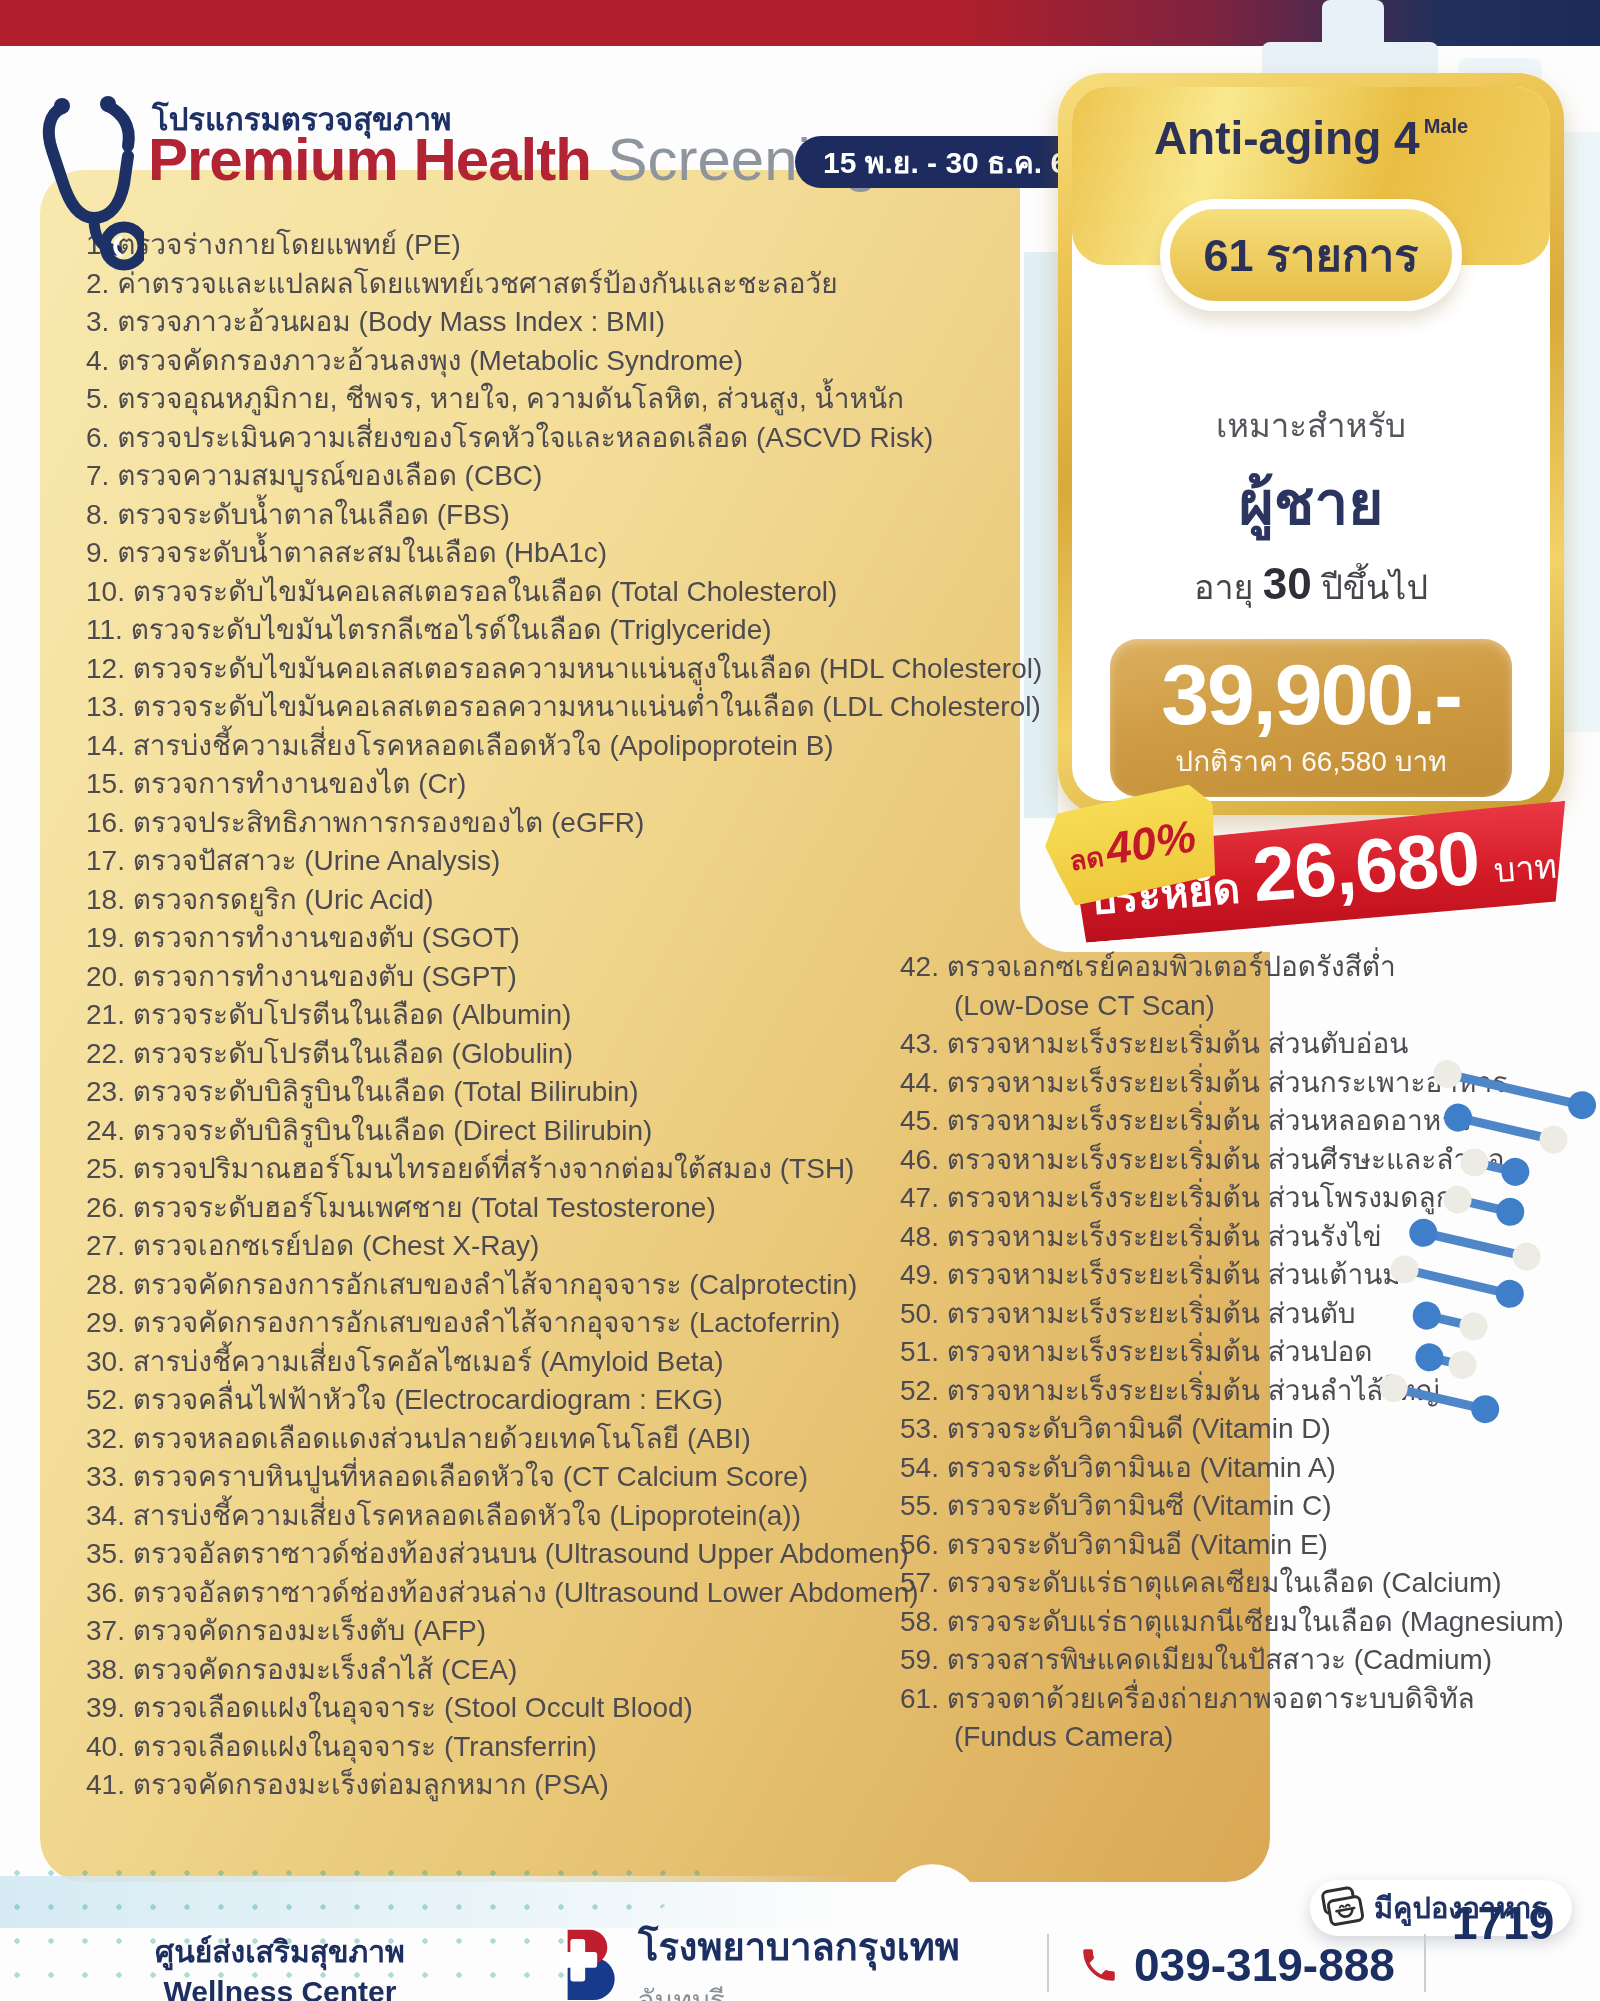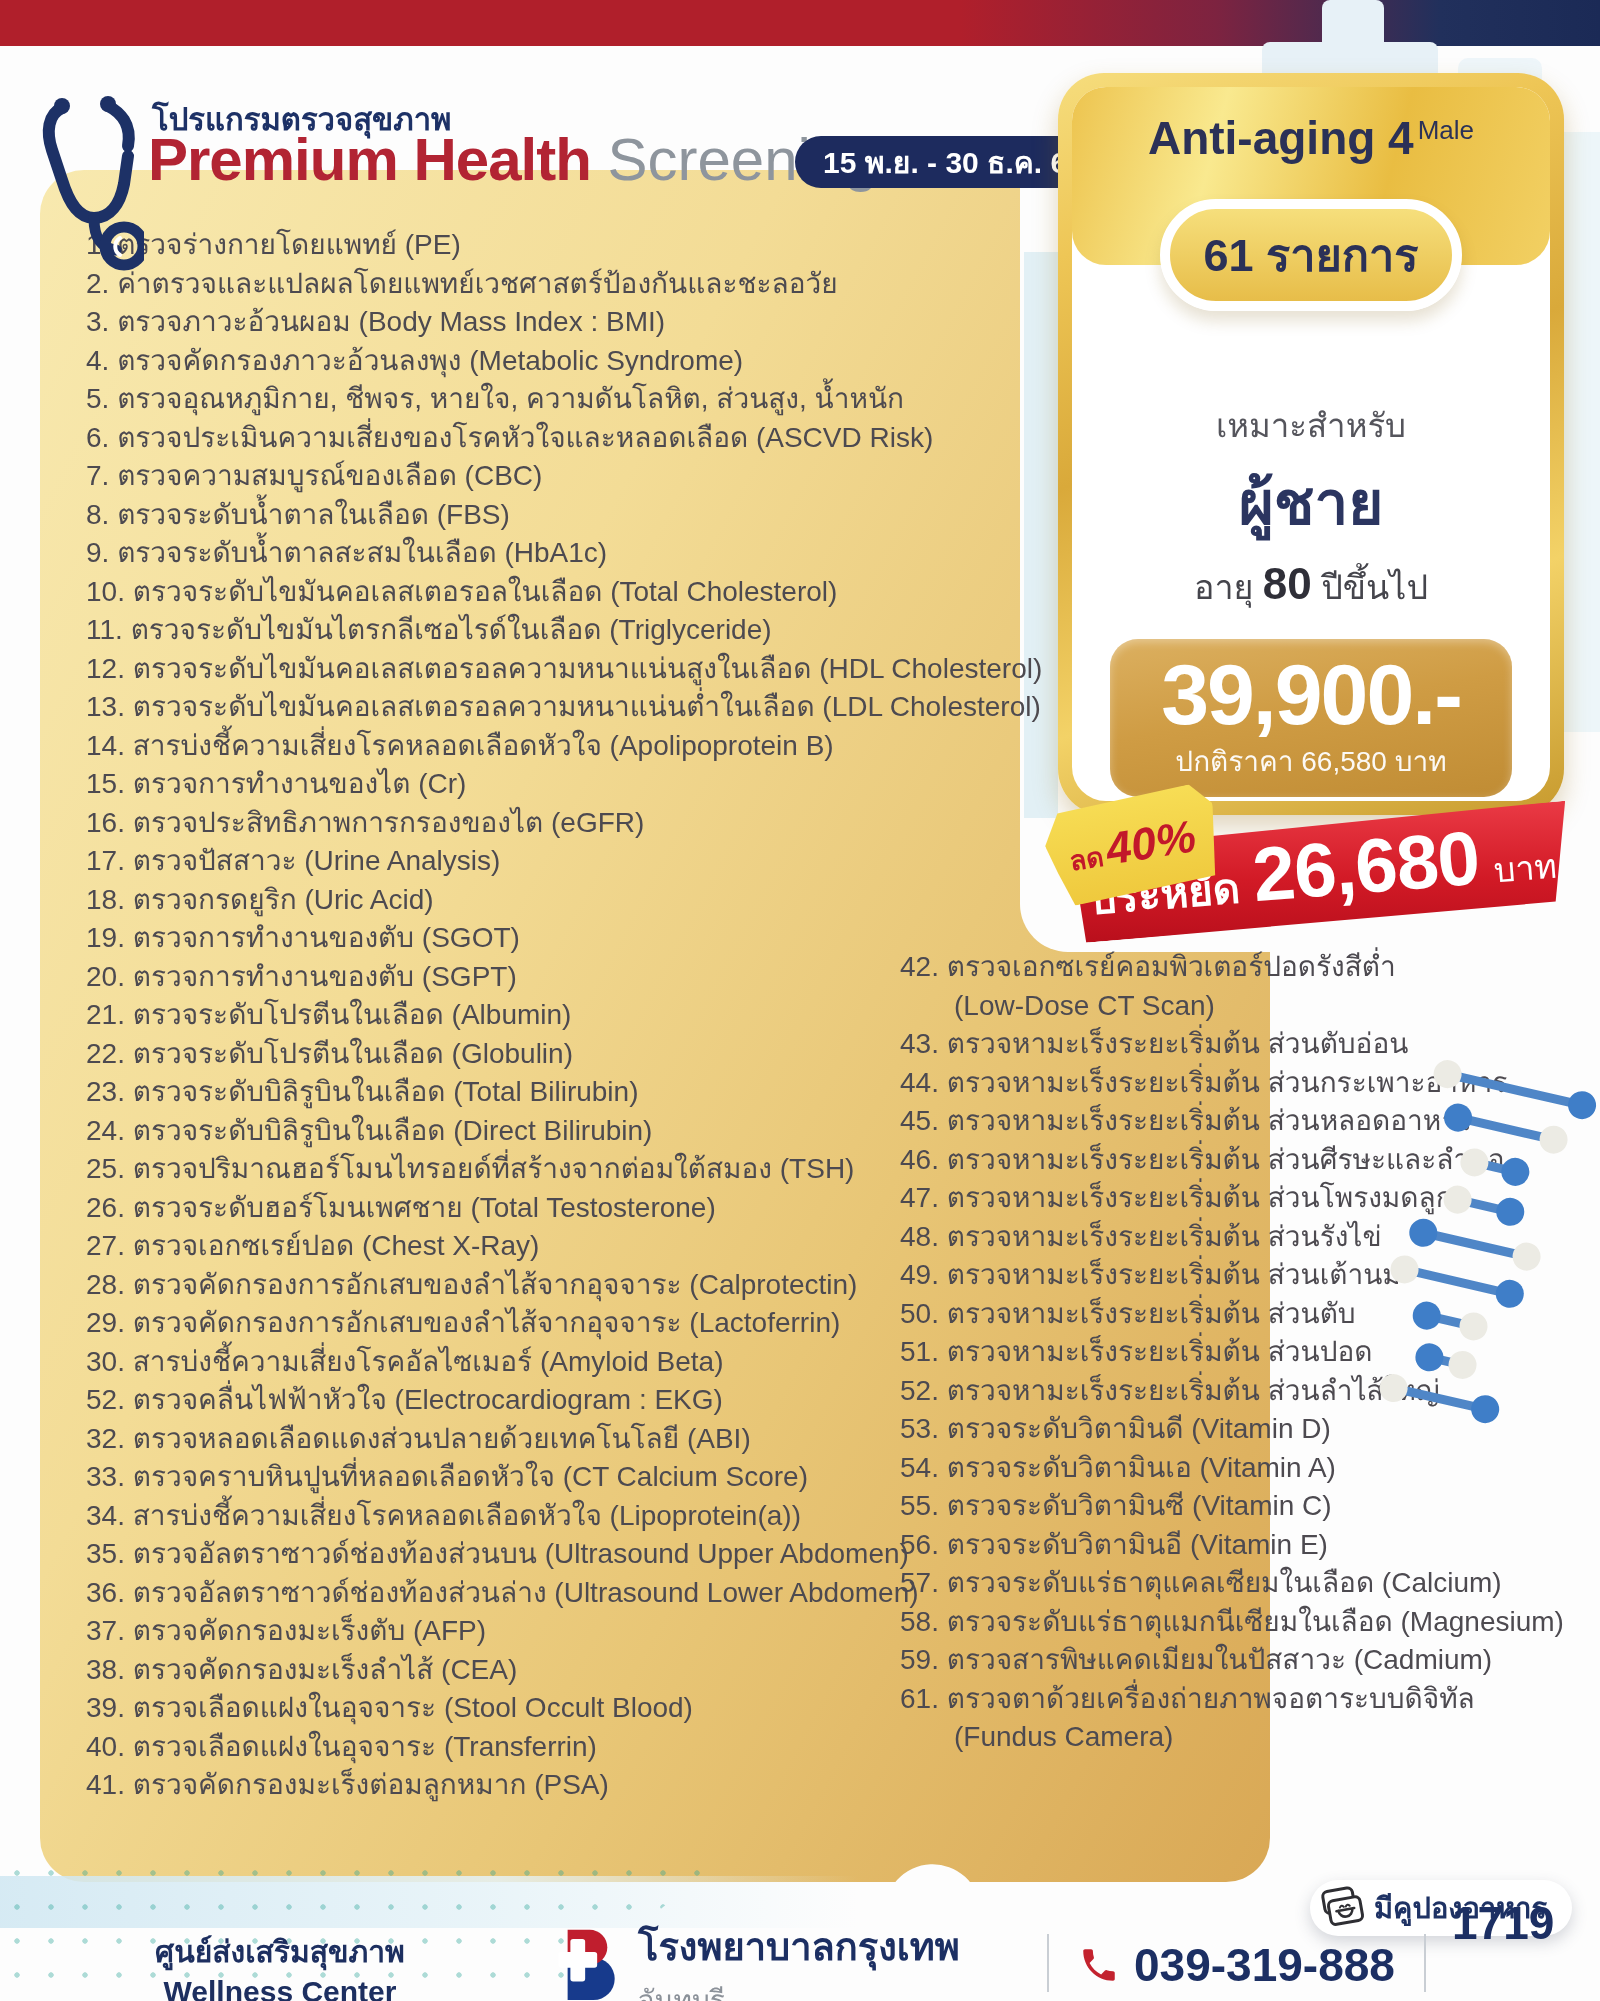--- a/index.html
+++ b/index.html
@@ -45,21 +45,21 @@
   
   .card{position:absolute;left:1058px;top:73px;width:506px;height:742px;border-radius:46px;padding:14px;
         box-sizing:border-box;
         background:linear-gradient(160deg,#f6dd7d 0%,#eec656 20%,#d9a93a 45%,#f3d267 72%,#c79a2e 100%);
         box-shadow:0 12px 26px rgba(150,110,20,.28);}
   .card-inner{position:relative;width:100%;height:100%;background:#ffffff;border-radius:34px;}
   .card-header{position:absolute;left:0;top:0;right:0;height:178px;border-radius:34px;
                background:linear-gradient(105deg,#edc44f 0%,#f9e98f 30%,#e9bd42 65%,#f2d063 100%);
                display:flex;justify-content:center;align-items:flex-start;padding-top:28px;box-sizing:border-box;}
   .pkg-name{font-size:46px;font-weight:bold;color:#2b3157;line-height:1;}
-  .pkg-suffix{font-size:26px;color:#2b3157;font-weight:400;margin-left:4px;}
+  .pkg-suffix{font-size:20px;color:#2b3157;font-weight:700;margin-left:4px;}
   .count-pill{position:absolute;left:50%;top:112px;transform:translateX(-50%);
               width:302px;height:112px;border-radius:60px;border:10px solid #ffffff;box-sizing:border-box;
               background:linear-gradient(180deg,#f6df7c,#e7bd49);
               display:flex;align-items:center;justify-content:center;
               box-shadow:0 10px 16px rgba(120,90,10,.18);}
   .count-pill span{font-size:45px;font-weight:bold;color:#2b3157;white-space:nowrap;}
   .fit-label{position:absolute;left:0;right:0;top:312px;text-align:center;font-size:33px;color:#55555c;}
   .gender{position:absolute;left:0;right:0;top:368px;text-align:center;font-size:60px;font-weight:bold;color:#2b3560;}
   .age{position:absolute;left:0;right:0;top:472px;text-align:center;font-size:34px;color:#45454c;}
   .age b{font-size:44px;color:#2f2f38;}
@@ -219,21 +219,21 @@
     <div class="card-inner">
       <div class="card-header">
         <span class="pkg-name">Anti-aging 4</span>
         <span class="pkg-suffix">Male</span>
       </div>
       <div class="count-pill">
         <span>61 รายการ</span>
       </div>
       <div class="fit-label">เหมาะสำหรับ</div>
       <div class="gender">ผู้ชาย</div>
-      <div class="age"><span>อายุ </span><b>80</b><span> ปีขึ้นไป</span></div>
+      <div class="age"><span>อายุ </span><b>30</b><span> ปีขึ้นไป</span></div>
       <div class="price-box">
         <div class="price">39,900.-</div>
         <div class="normal-price">ปกติราคา 66,580 บาท</div>
       </div>
     </div>
   </div>
 
   <div class="ribbon-wrap">
     <div class="ribbon-red">
       <span class="save-label">ประหยัด</span>

